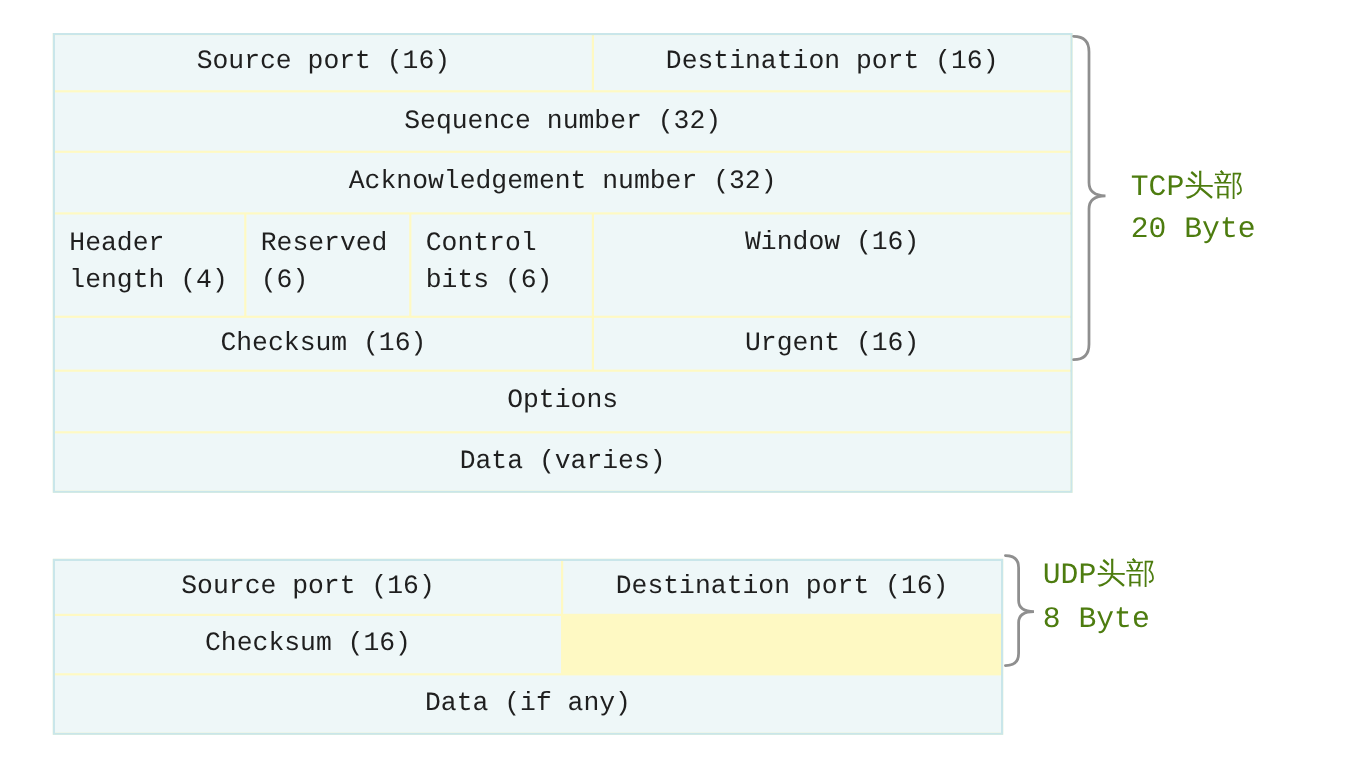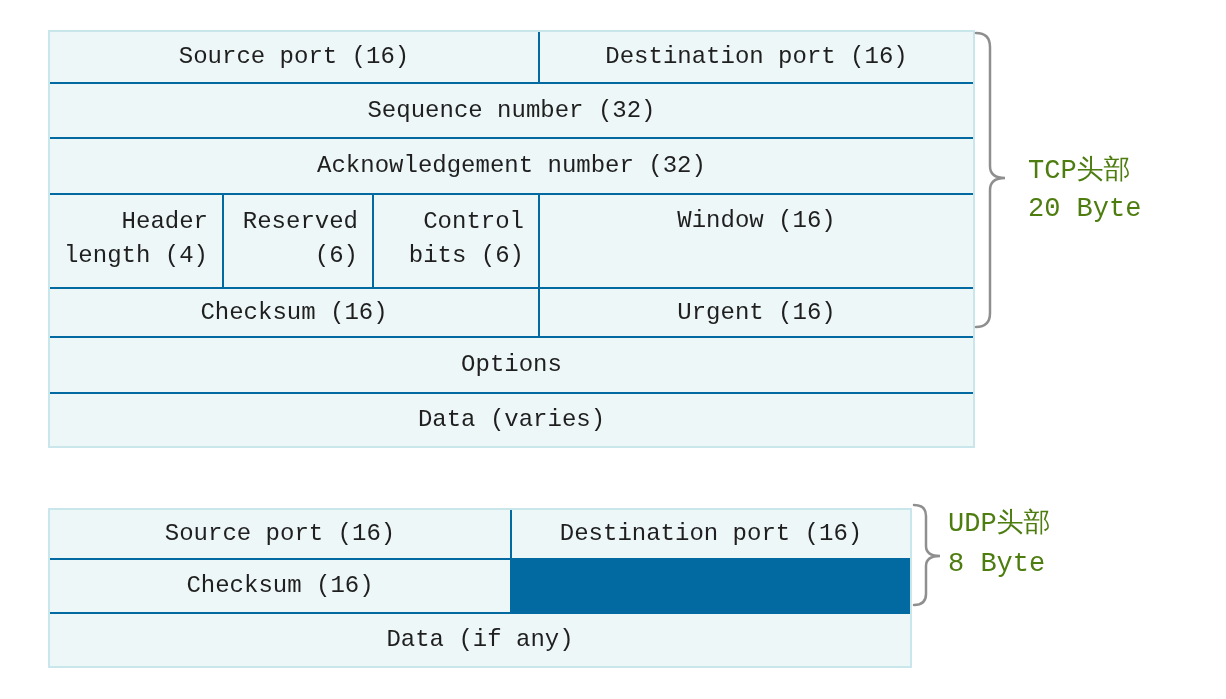--- a/index.html
+++ b/index.html
@@ -2,41 +2,41 @@
 <html><head>
 <meta charset="utf-8">
 <style>
   html,body{margin:0;padding:0;}
   body{
     width:1226px;height:699px;background:#ffffff;position:relative;overflow:hidden;
     font-family:"Liberation Mono","DejaVu Sans Mono",monospace;color:#1f1f1f;
   }
   .grid-table{
     position:absolute;display:grid;gap:2px;
-    background:#0369a1;border:2px solid #c9e6ea;box-sizing:border-box;
+    background:#fef9c3;border:2px solid #c9e6ea;box-sizing:border-box;
   }
   .tcp-table{
     left:48px;top:30px;width:927px;height:418px;
     grid-template-columns:172px 148px 164px 1fr;
     grid-template-rows:50px 53px 54px 92px 47px 54px 52px;
   }
   .udp-table{
     left:48px;top:508px;width:864px;height:160px;
     grid-template-columns:460px 1fr;
     grid-template-rows:48px 52px 52px;
   }
   .cell{
     background:#eef7f8;display:flex;align-items:center;justify-content:center;
     font-size:24px;line-height:32px;overflow:hidden;
   }
   .span3{grid-column:1/4;}
   .span4{grid-column:1/5;}
   .span2{grid-column:1/3;}
   .top-left{align-items:flex-start;justify-content:flex-start;
-    padding:10px 14px 0 13px;line-height:34px;box-sizing:border-box;text-align:right;}
+    padding:10px 14px 0 13px;line-height:34px;box-sizing:border-box;}
   .top-center{align-items:flex-start;padding-top:10px;box-sizing:border-box;}
   .brace{position:absolute;}
   .brace svg{display:block;}
   .brace-label{
     position:absolute;font-size:27px;color:#4d7c0f;white-space:nowrap;
     font-family:"Liberation Mono","DejaVu Sans Mono",monospace;
   }
   .tcp-label{left:1028px;top:152px;line-height:38px;}
   .udp-label{left:948px;top:504px;line-height:40px;}
 </style>

